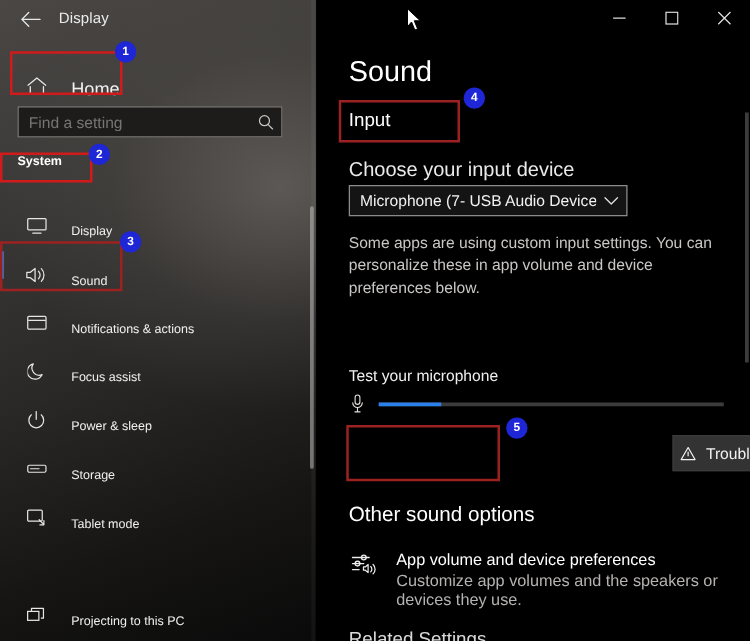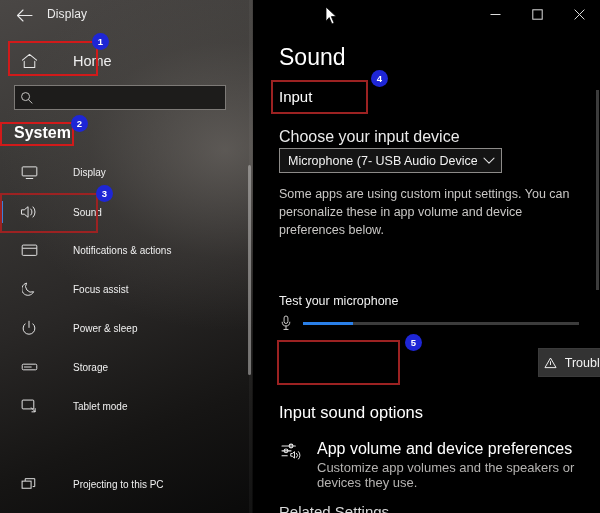--- a/index.html
+++ b/index.html
@@ -54,21 +54,21 @@
     left: 47px; top: 7px;
     font-size: 12px;
     color: #ececec;
     letter-spacing: 0.1px;
   }
 
   .nav-item {
     position: absolute;
     left: 0;
     width: 250px; height: 38px;
-    display: flex; align-items: center; gap: 16px;
+    display: flex; align-items: flex-end;
   }
   .nav-icon {
     width: 22px; height: 22px;
     margin-left: 18px;
     display: flex; align-items: center; justify-content: center;
     color: #e6e6e6;
     flex: 0 0 auto;
   }
   .nav-label {
     margin-left: 17px;
@@ -76,21 +76,21 @@
     color: #f0f0f0;
     white-space: nowrap;
   }
 
   #home-item { top: 42px; }
   #home-item .nav-label { font-size: 14.5px; }
 
   #system-header {
     position: absolute;
     left: 14px; top: 124px;
-    font-size: 16px;
+    font-size: 10px;
     font-weight: bold;
     color: #ffffff;
   }
 
   #search-box {
     position: absolute;
     left: 14px; top: 85px;
     width: 212px; height: 25px;
     background: #1d1c1b;
     border: 1px solid #7d7a77;
@@ -287,21 +287,21 @@
   }
   #app-volume-icon {
     width: 26px; height: 24px;
     display: flex; align-items: flex-start; justify-content: center;
     color: #eaeaea;
     flex: 0 0 auto;
     padding-top: 2px;
   }
   #app-volume-text { margin-left: 12px; }
   #app-volume-title {
-    font-size: 16px;
+    font-size: 13px;
     color: #ffffff;
     margin-bottom: 2px;
   }
   #app-volume-desc {
     font-size: 13px;
     line-height: 15px;
     color: #b5b3b1;
     width: 262px;
   }
   #related-settings-clipped {
@@ -336,20 +336,21 @@
     <span class="nav-icon">
       <svg width="17" height="16" viewBox="0 0 18 17" fill="none" aria-hidden="true">
         <path d="M1.5 7.6L9 1.5l7.5 6.1" stroke="currentColor" stroke-width="1.1" stroke-linecap="round" stroke-linejoin="round"></path>
         <path d="M3.4 8.9v6.4h11.2V8.9" stroke="currentColor" stroke-width="1.1" stroke-linecap="round" stroke-linejoin="round"></path>
       </svg>
     </span>
     <span class="nav-label">Home</span>
   </div>
 
   <div id="search-box">
+    <input id="search-input" type="text" placeholder="Find a setting" style="">
     <span id="search-icon">
       <svg width="13" height="13" viewBox="0 0 14 14" fill="none" aria-hidden="true">
         <circle cx="6" cy="6" r="4.3" stroke="currentColor" stroke-width="1.05"></circle>
         <path d="M9.2 9.4L13 13.1" stroke="currentColor" stroke-width="1.05" stroke-linecap="round"></path>
       </svg>
     </span>
   </div>
 
   <div id="system-header">System</div>
 
@@ -501,21 +502,21 @@
   <div id="troubleshoot-btn">
     <span class="tb-icon">
       <svg width="13" height="12" viewBox="0 0 14 13" fill="none" aria-hidden="true">
         <path d="M7 1.1l6 10.4H1z" stroke="currentColor" stroke-width="1.05" stroke-linejoin="round"></path>
         <path d="M7 5v3.2" stroke="currentColor" stroke-width="1.05" stroke-linecap="round"></path>
       </svg>
     </span>
     <span>Troubleshoot</span>
   </div>
 
-  <div id="other-options-heading">Input sound options</div>
+  <div id="other-options-heading">Other sound options</div>
 
   <div id="app-volume-row">
     <span id="app-volume-icon">
       <svg width="22" height="20" viewBox="0 0 23 21" fill="none" aria-hidden="true">
         <path d="M1 4.2h14M1 9.3h9.5M1 14.4h5.5" stroke="currentColor" stroke-width="1.15" stroke-linecap="round"></path>
         <circle cx="10.5" cy="4.2" r="2" stroke="currentColor" stroke-width="1.15"></circle>
         <circle cx="5.2" cy="9.3" r="2" stroke="currentColor" stroke-width="1.15"></circle>
         <path d="M10.2 12.1h1.6l2.3-2v6.8l-2.3-2h-1.6z" stroke="currentColor" stroke-width="1.05" stroke-linejoin="round"></path>
         <path d="M16.3 11.8a3 3 0 010 4.4M18.3 10.1a5.4 5.4 0 010 7.8" stroke="currentColor" stroke-width="1.05" stroke-linecap="round"></path>
       </svg>

